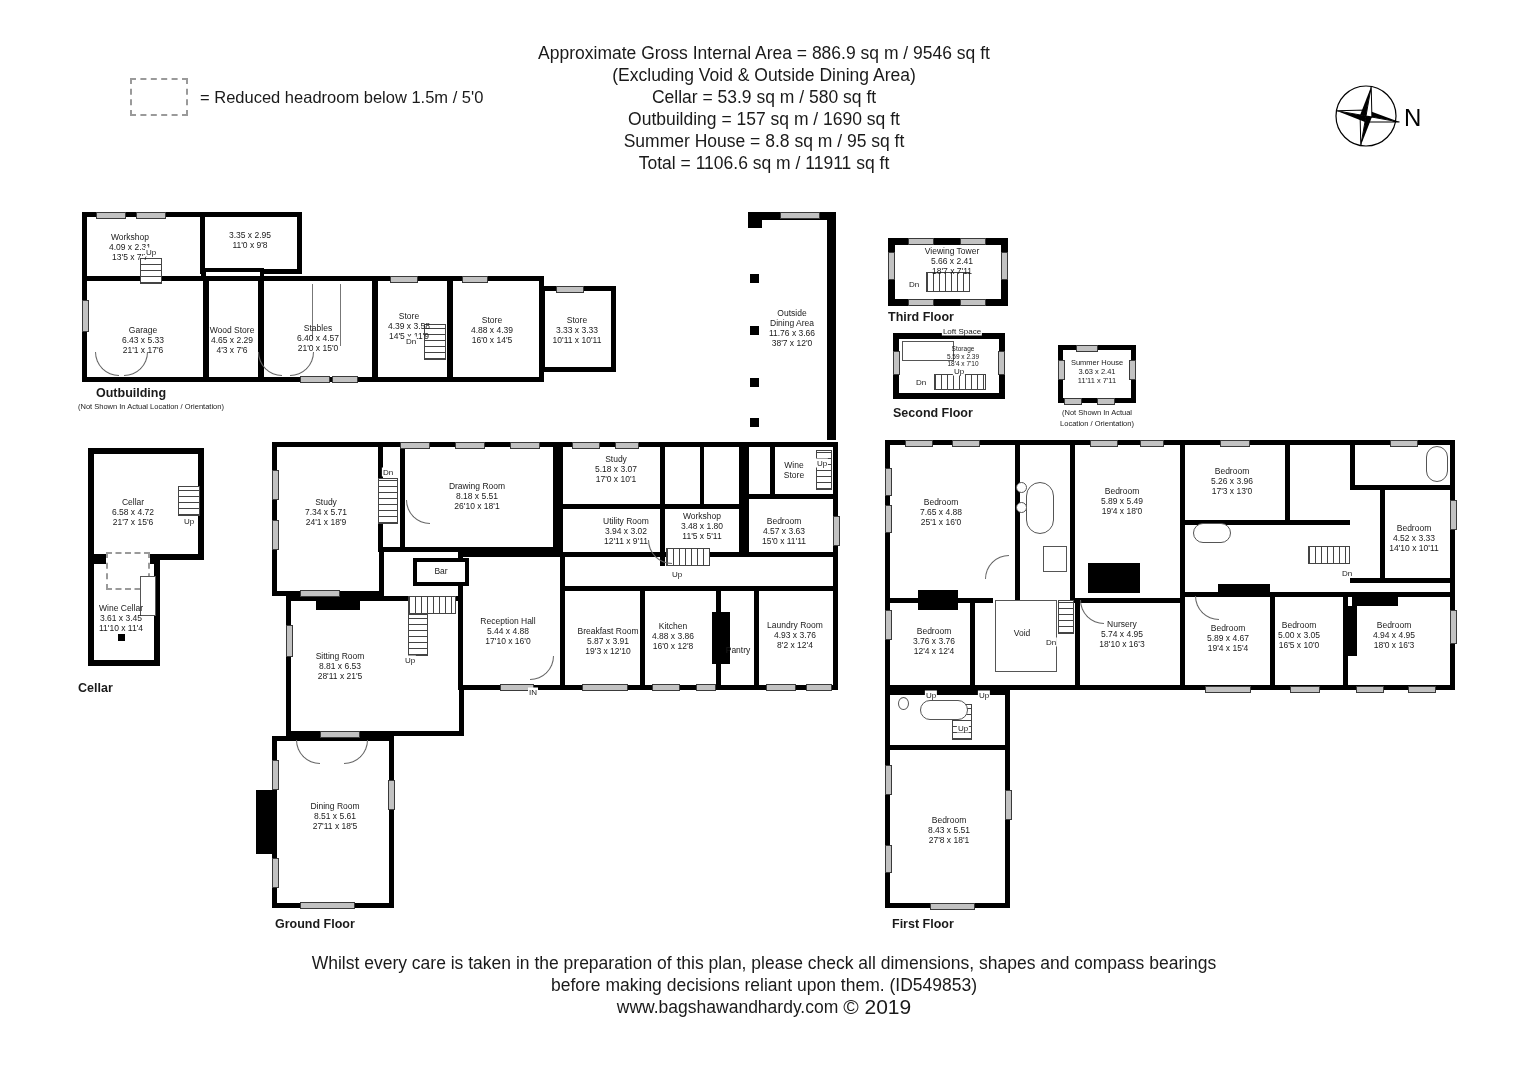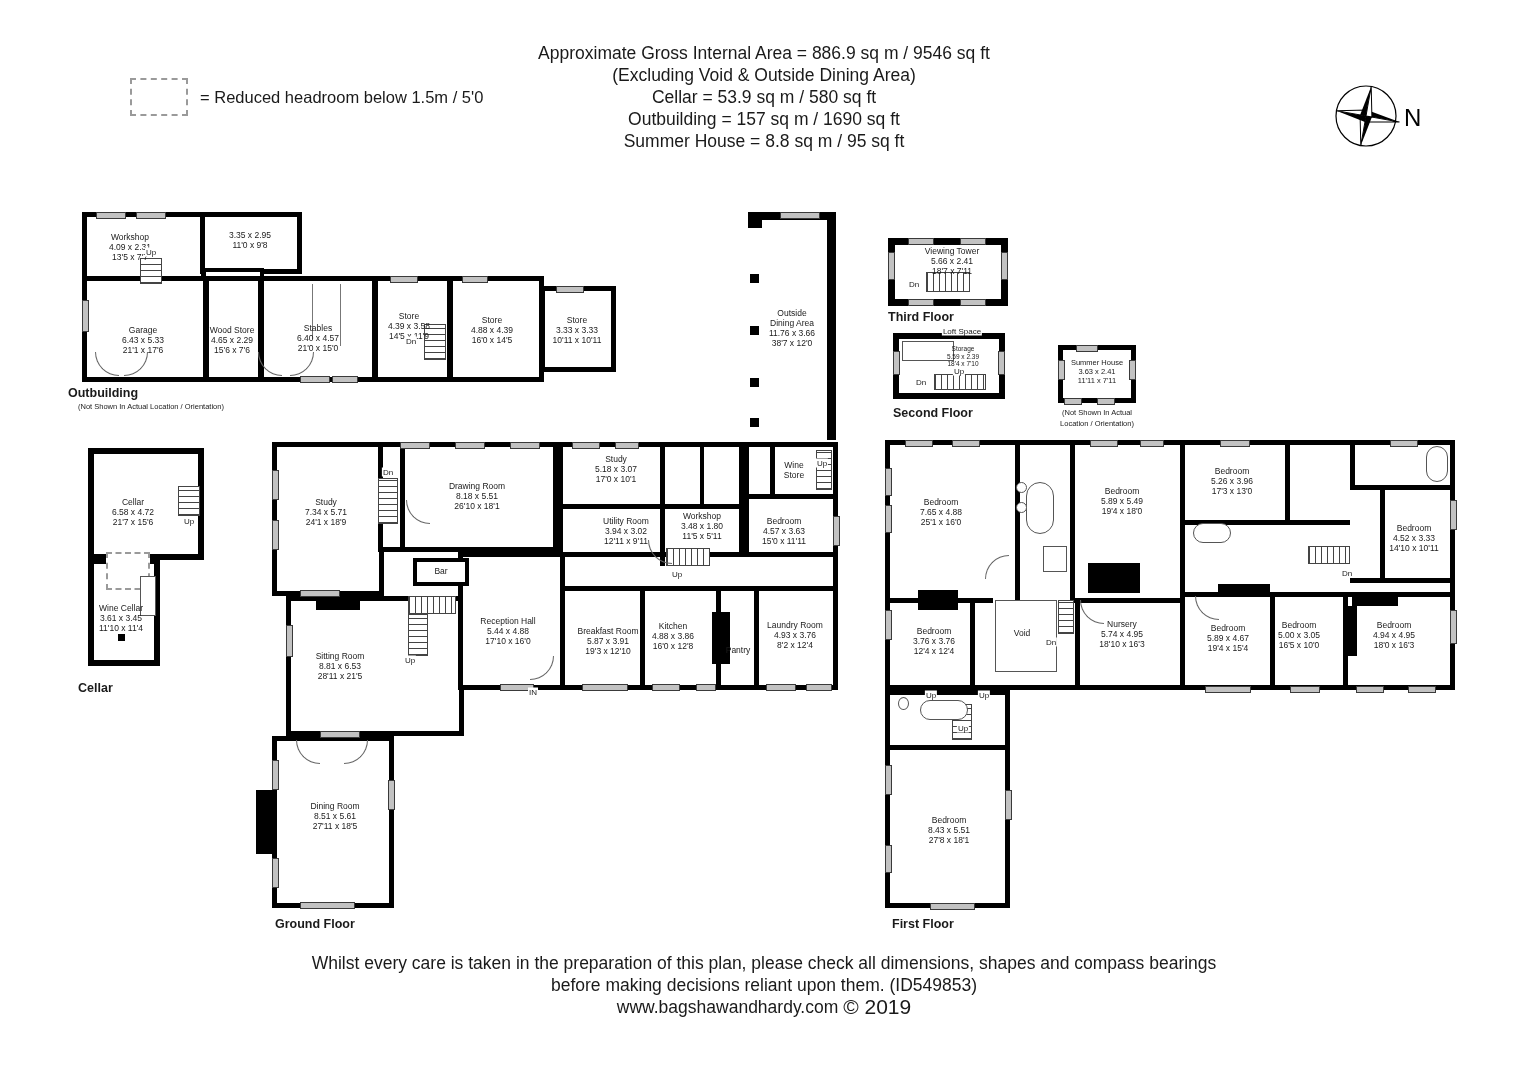--- a/index.html
+++ b/index.html
@@ -48,20 +48,21 @@
 <body>
 
 <div class="canvas">
 
   <div class="hdr">
     <div>Approximate Gross Internal Area = 886.9 sq m / 9546 sq ft</div>
     <div>(Excluding Void &amp; Outside Dining Area)</div>
     <div>Cellar = 53.9 sq m / 580 sq ft</div>
     <div>Outbuilding = 157 sq m / 1690 sq ft</div>
     <div>Summer House = 8.8 sq m / 95 sq ft</div>
+    <div>Total = 1106.6 sq m / 11911 sq ft</div>
   </div>
 
   <div class="legend-box"></div>
   <div class="legend-txt">= Reduced headroom below 1.5m / 5'0</div>
 
   <svg class="abs" style="left:1322px;top:72px" width="120" height="92" viewBox="0 0 120 92">
     <circle cx="44" cy="44" r="30" fill="none" stroke="#000" stroke-width="1.2"></circle>
     <g transform="translate(44,44) rotate(100)">
       <polygon points="0,-34 -6,0 0,0" fill="#000"></polygon>
       <polygon points="0,-34 6,0 0,0" fill="#fff" stroke="#000" stroke-width="1"></polygon>
@@ -264,21 +265,21 @@
     <div>11'0 x 9'8</div>
   </div>
   <div class="rl" style="left:143px;top:340px">
     <div>Garage</div>
     <div>6.43 x 5.33</div>
     <div>21'1 x 17'6</div>
   </div>
   <div class="rl" style="left:232px;top:340px">
     <div>Wood Store</div>
     <div>4.65 x 2.29</div>
-    <div>15'6 x 7'6</div>
+    <div>4'3 x 7'6</div>
   </div>
   <div class="rl" style="left:318px;top:338px">
     <div>Stables</div>
     <div>6.40 x 4.57</div>
     <div>21'0 x 15'0</div>
   </div>
   <div class="rl" style="left:409px;top:326px">
     <div>Store</div>
     <div>4.39 x 3.58</div>
     <div>14'5 x 11'9</div>
@@ -459,21 +460,21 @@
   <div class="sl" style="left:677px;top:574px">Up</div>
   <div class="sl" style="left:822px;top:463px">Up</div>
   <div class="sl" style="left:410px;top:660px">Up</div>
   <div class="sl" style="left:533px;top:692px">IN</div>
   <div class="sl" style="left:1051px;top:642px">Dn</div>
   <div class="sl" style="left:1347px;top:573px">Dn</div>
   <div class="sl" style="left:931px;top:695px">Up</div>
   <div class="sl" style="left:984px;top:695px">Up</div>
   <div class="sl" style="left:963px;top:728px">Up</div>
 
-  <div class="ft" style="left:68px;top:386px">Outbuilding</div>
+  <div class="ft" style="left:96px;top:386px">Outbuilding</div>
   <div class="fn" style="left:78px;top:402px">(Not Shown In Actual Location / Orientation)</div>
   <div class="ft" style="left:888px;top:310px">Third Floor</div>
   <div class="ft" style="left:893px;top:406px">Second Floor</div>
   <div class="fn fnc" style="left:1097px;top:408px">(Not Shown In Actual</div>
   <div class="fn fnc" style="left:1097px;top:419px">Location / Orientation)</div>
   <div class="ft" style="left:78px;top:681px">Cellar</div>
   <div class="ft" style="left:275px;top:917px">Ground Floor</div>
   <div class="ft" style="left:892px;top:917px">First Floor</div>
 
   <div class="ftr">

